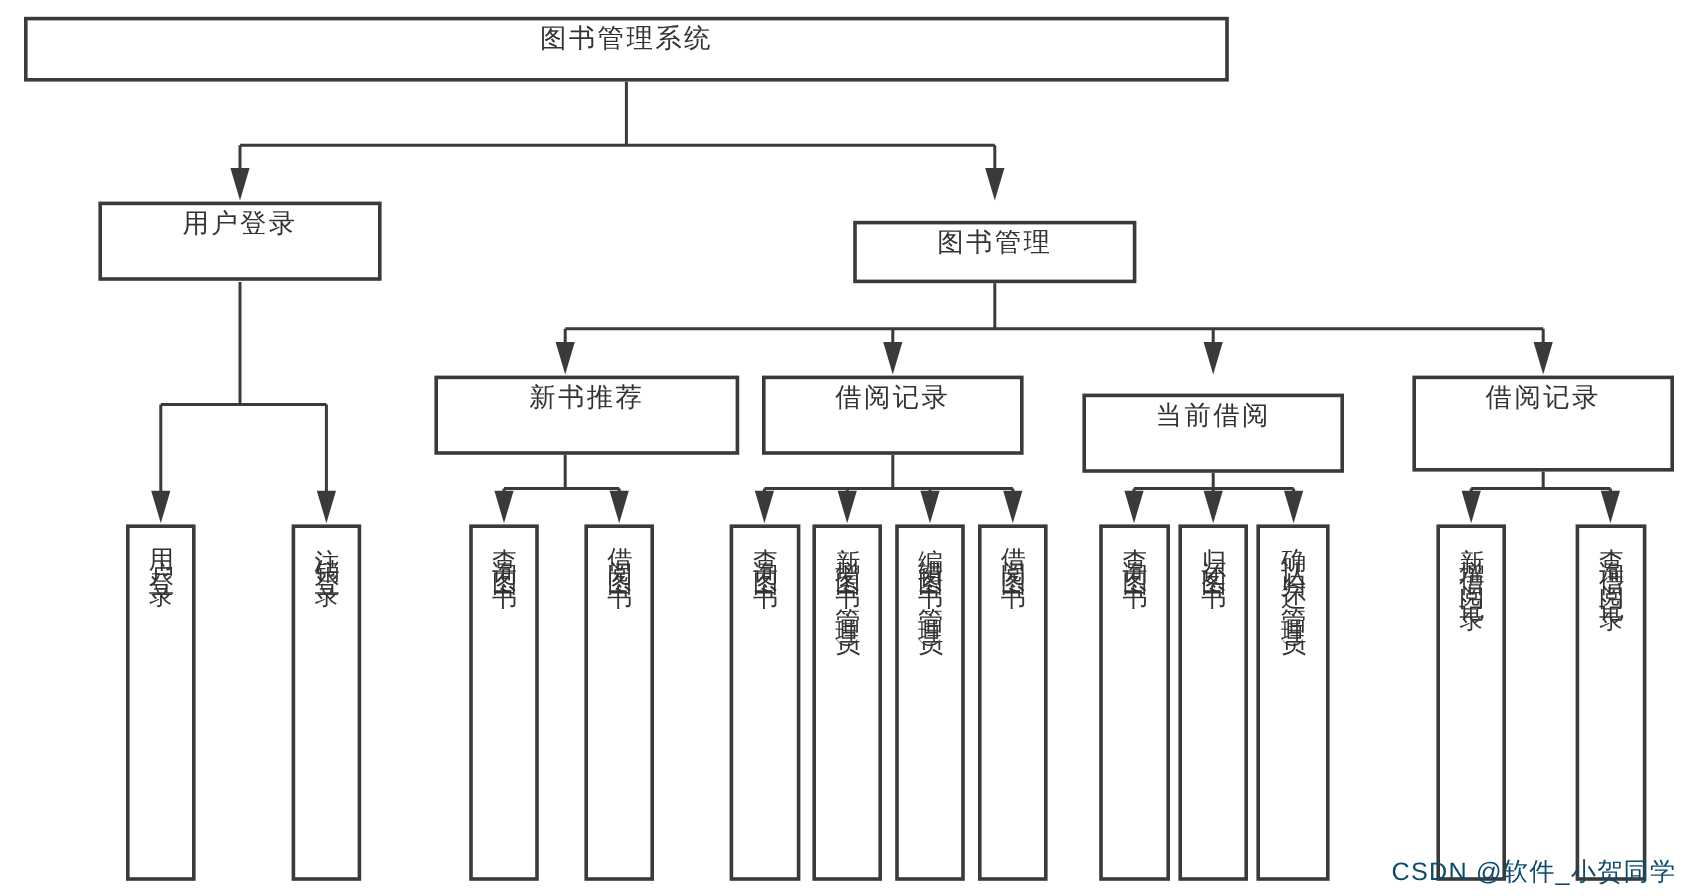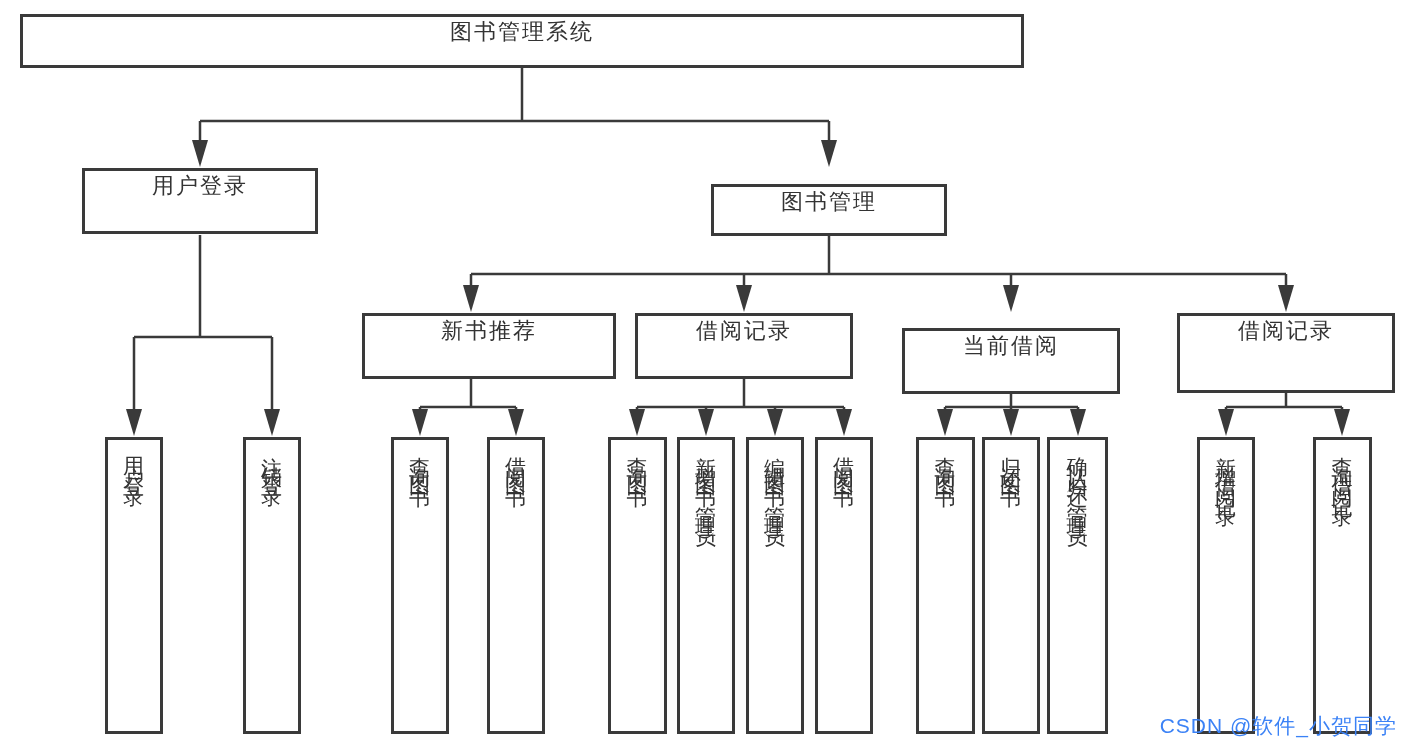--- a/index.html
+++ b/index.html
@@ -38,21 +38,21 @@
     font-size: 21px;
     letter-spacing: 10px;
     line-height: 1;
     color: #333333;
   }
   .watermark {
     position: absolute;
     right: 8px;
     top: 712px;
     font-size: 21px;
-    color: #3b82f6;
+    color: #0c4a6e;
     letter-spacing: 1px;
     white-space: nowrap;
     z-index: 5;
   }
 </style>
 </head>
 <body>
 
 <div class="canvas">
 

